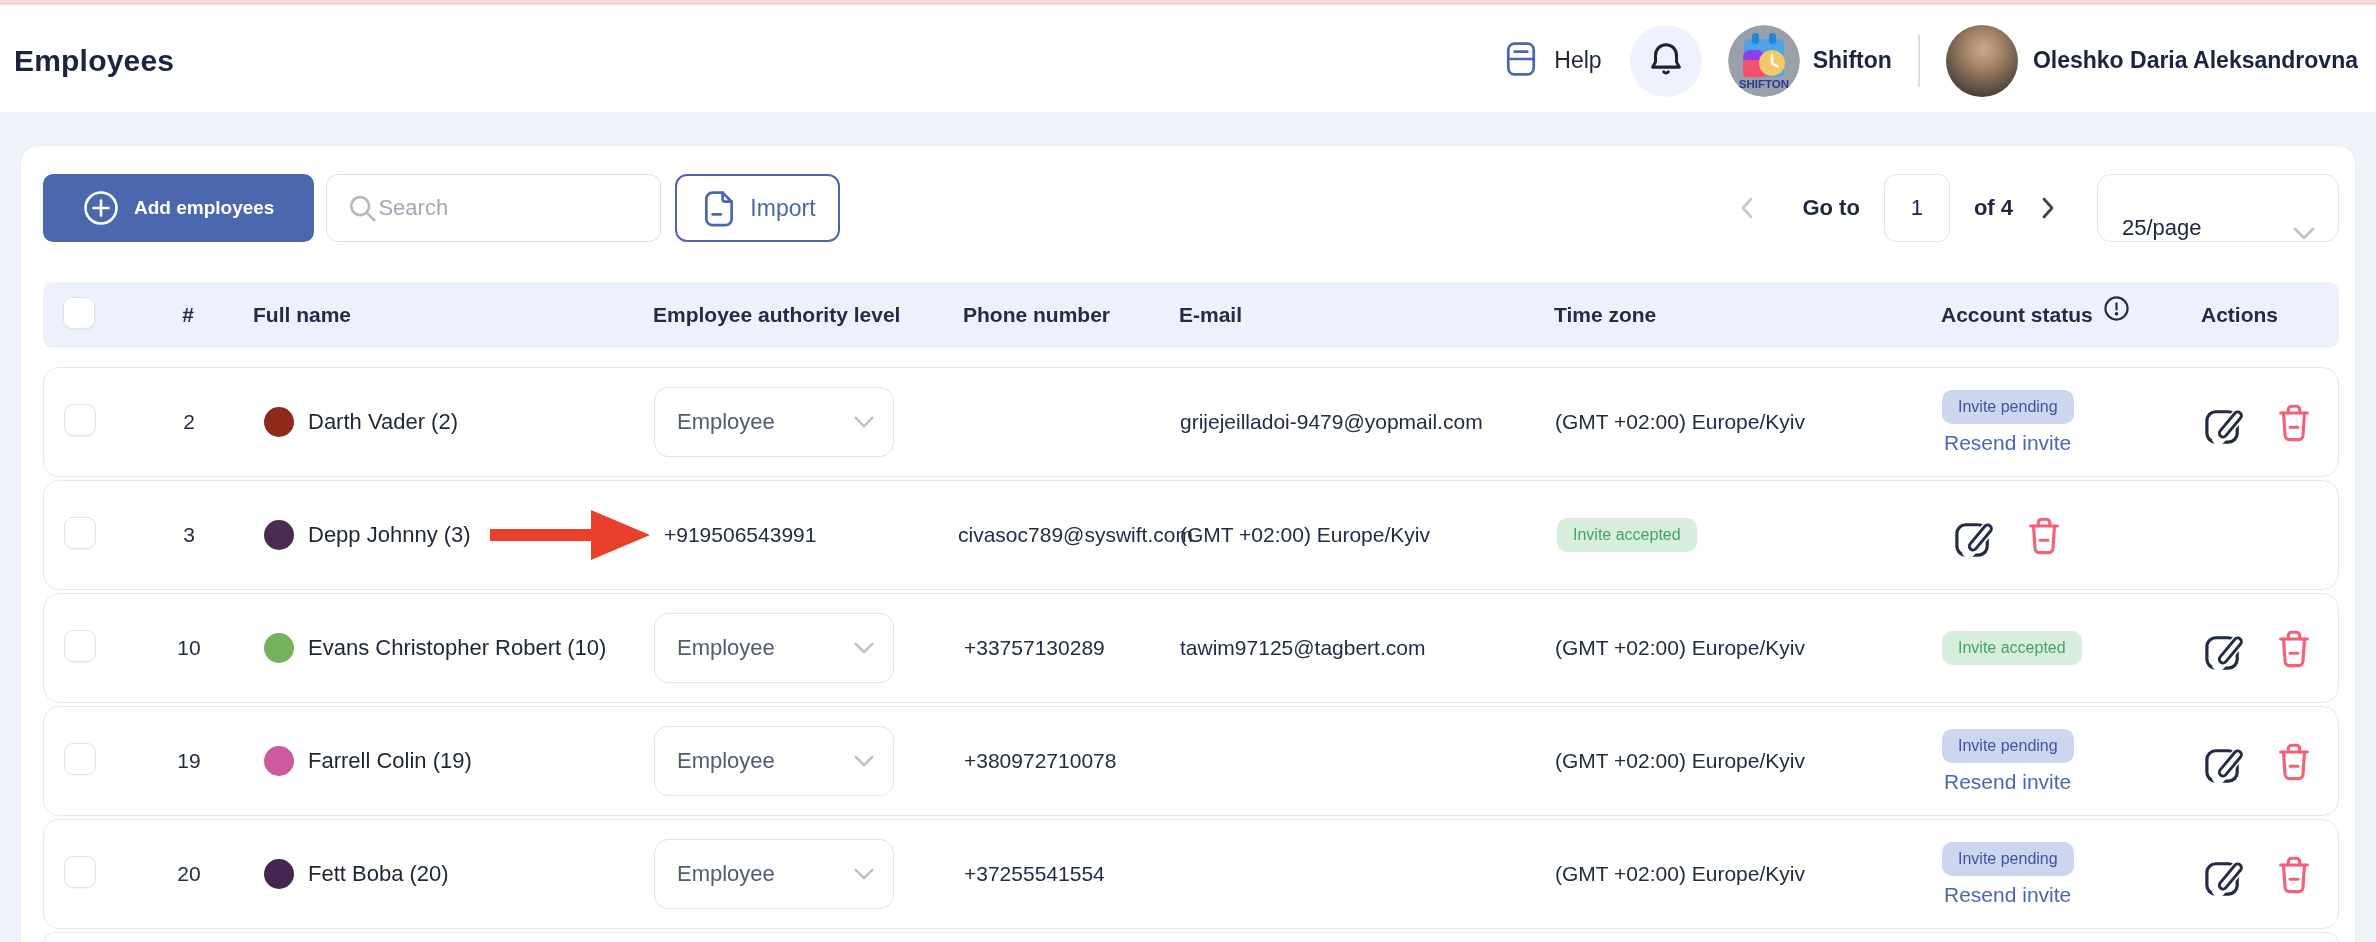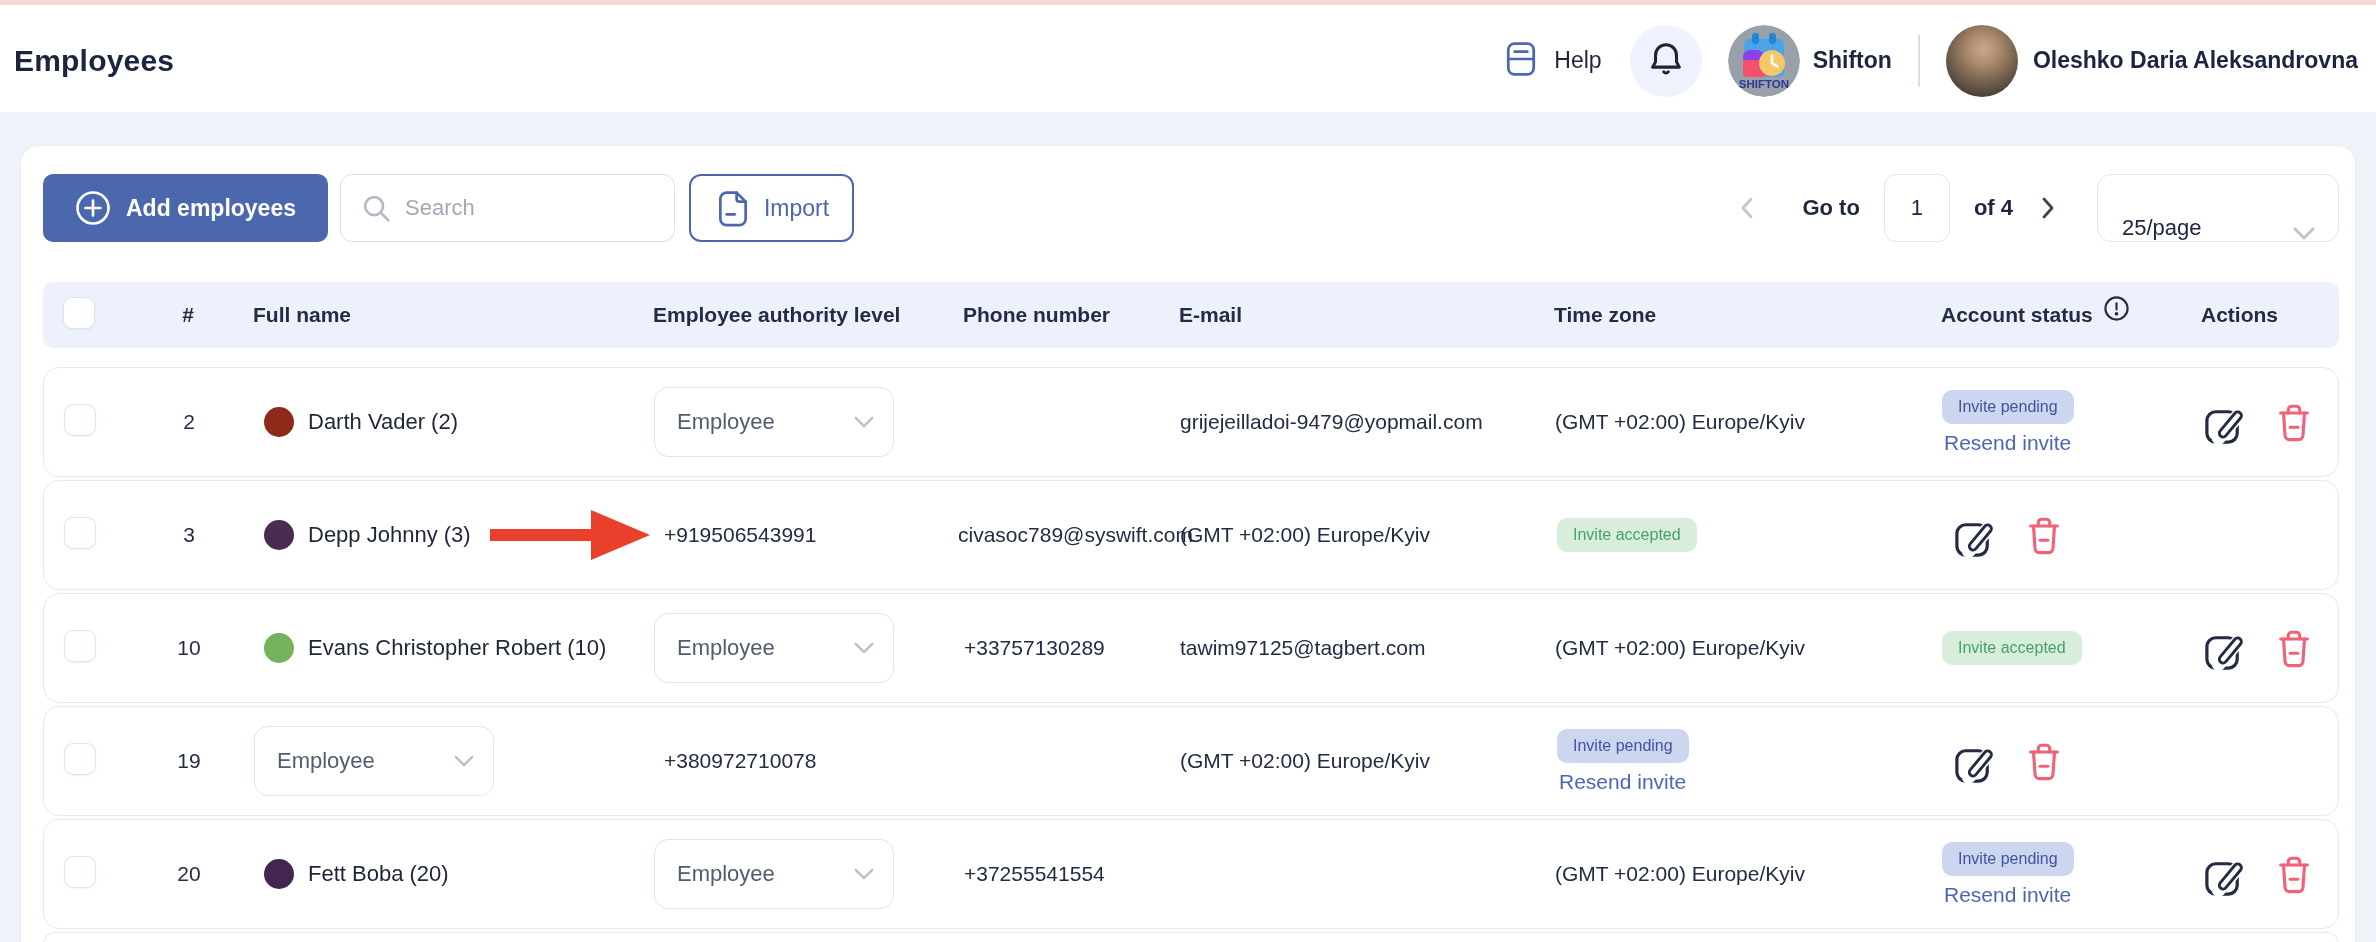--- a/index.html
+++ b/index.html
@@ -26,24 +26,24 @@
   .user-name { font-size:23px; font-weight:700; color:#1c2440; margin-left:15px; white-space:nowrap; }
 
   
   .main { height:830px; background:#eff2f8; padding:33px 20px 0 20px; }
   .card { background:#fff; border:1px solid #e8ecf4; border-bottom:none;
     border-radius:18px 18px 0 0; height:100%; padding:28px 16px 0 22px; }
 
   
   .toolbar { display:flex; align-items:center; height:68px; }
   .btn-add { height:68px; display:flex; align-items:center; gap:15px; background:#4b68ae;
-    color:#fff; border:none; border-radius:10px; padding:0 32px; font-size:23px; font-weight:600;
+    color:#fff; border:none; border-radius:10px; padding:0 40px; font-size:19px; font-weight:600;
     font-family:inherit; cursor:pointer; }
   .search-box { height:68px; width:335px; margin-left:12px; border:1px solid #dcdfe6; border-radius:12px;
-    display:flex; align-items:center; padding:0 14px 0 19px; gap:13px; background:#fff; }
+    display:flex; align-items:center; padding:0 14px 0 19px; background:#fff; }
   .search-box input { border:none; outline:none; font-size:22px; width:100%;
     font-family:inherit; color:#384055; background:transparent; }
   .search-box input::placeholder { color:#a2a9b5; }
   .btn-import { height:68px; width:165px; margin-left:14px; background:#fff; border:2px solid #4a67b0;
     border-radius:12px; display:flex; align-items:center; justify-content:center; gap:12px;
     color:#4a67b0; font-size:23px; font-weight:500; font-family:inherit; cursor:pointer; }
 
   
   .pager { margin-left:auto; display:flex; align-items:center; }
   .pg-prev { margin-right:46px; display:flex; cursor:pointer; }
@@ -350,20 +350,24 @@
           <path d="M11 13 l1.6 23.5 a5 5 0 0 0 5 4.5 h8.8 a5 5 0 0 0 5 -4.5 L33 13"></path>
           <path d="M18 28 h8"></path>
         </svg>
       </span>
     </div>
 
   </div>
         <div class="grid row">
     <div><span class="checkbox"></span></div>
     <div class="cell-num">19</div>
+    <div class="cell-name">
+      <span class="dot" style="background: rgb(206, 90, 158);"></span>
+      <span class="name-text">Farrell Colin (19)</span>
+    </div>
     <div>
       <div class="auth-select">
         <span>Employee</span>
         <span style="display:inline-flex">
           <svg width="22" height="14" viewBox="0 0 24 15" fill="none" stroke="#b9c0cc" stroke-width="2.6" stroke-linecap="round" stroke-linejoin="round">
                   <path d="M3 3 L12 12 L21 3"></path>
                 </svg>
         </span>
       </div>
     </div>

